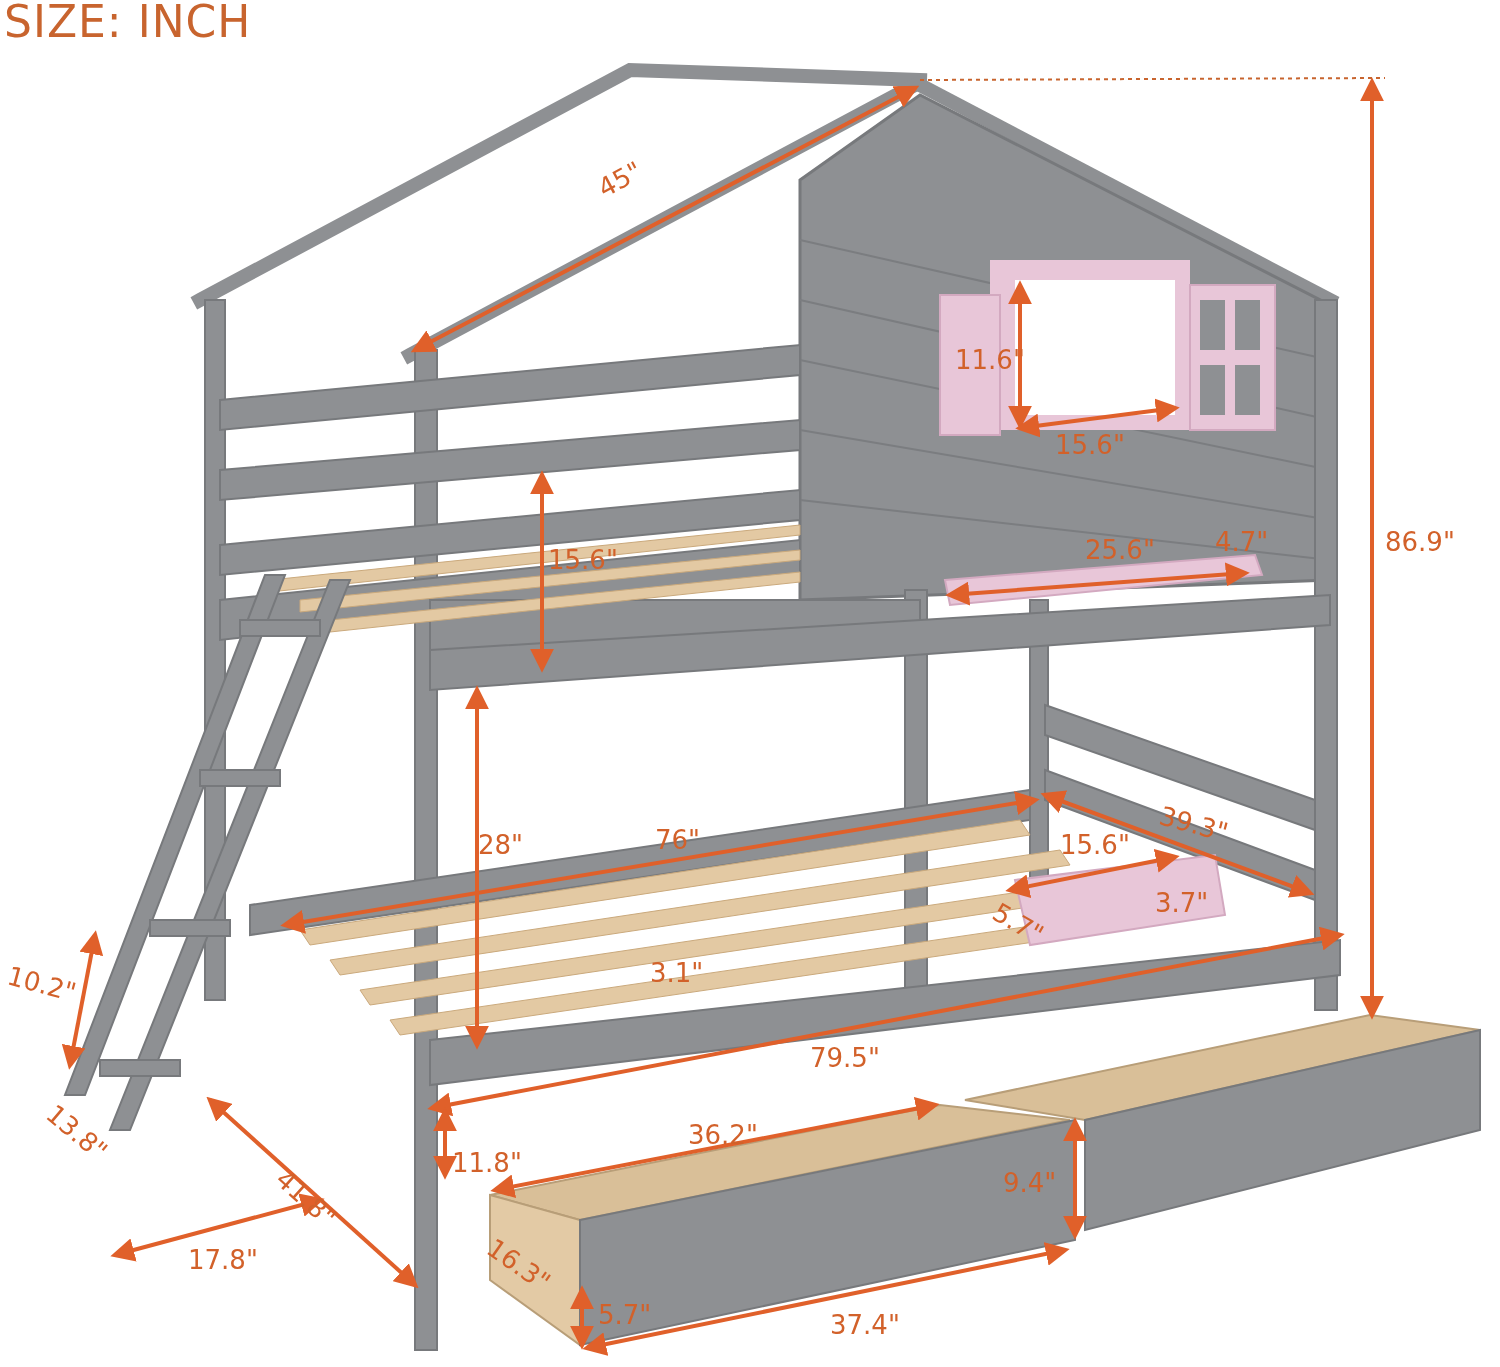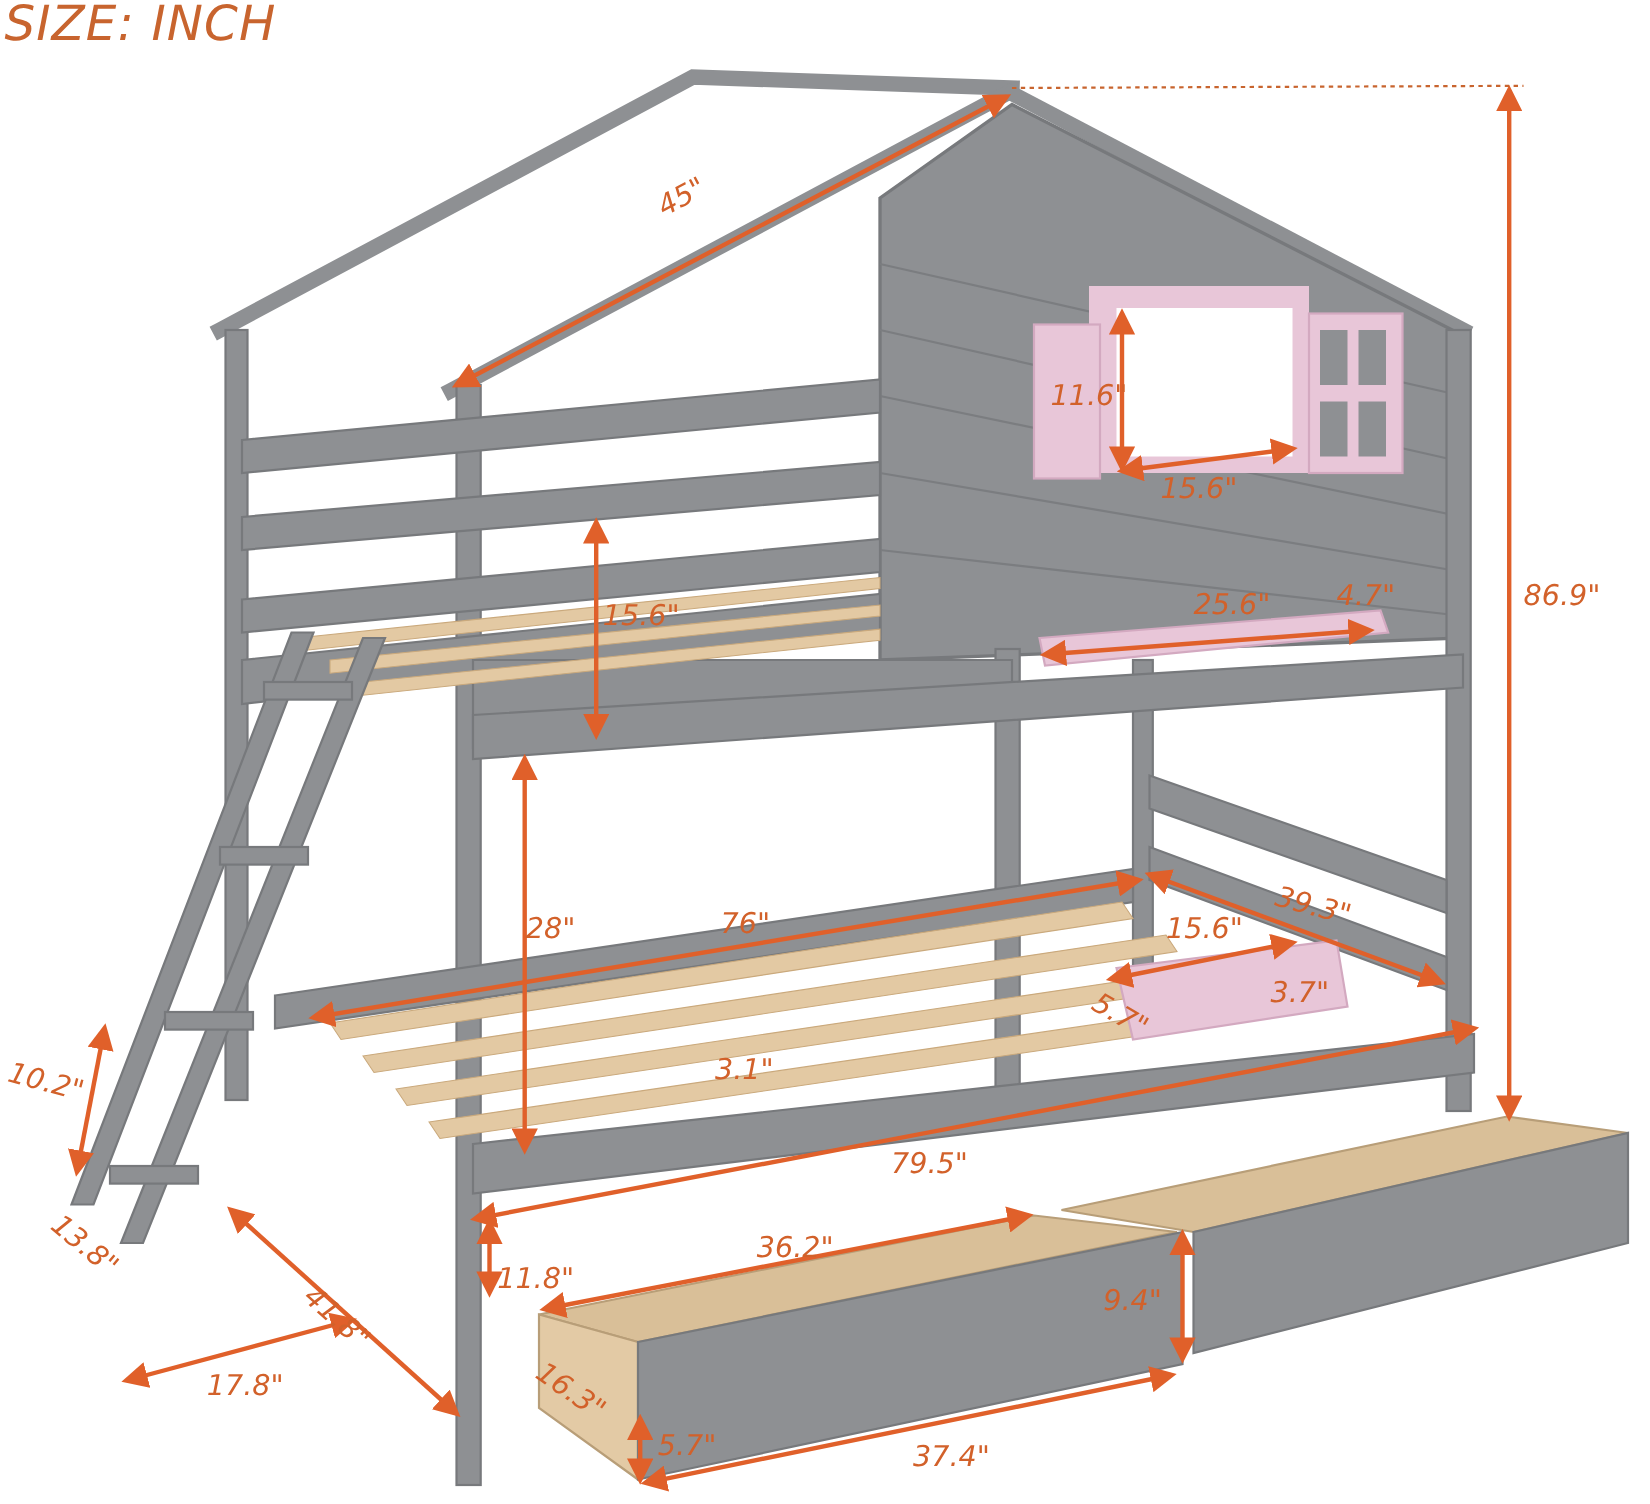--- a/index.html
+++ b/index.html
@@ -1,17 +1,17 @@
 <!DOCTYPE html>
 <html><head>
 <meta charset="utf-8">
 <style>
   html, body { margin:0; padding:0; background:#ffffff; }
   body { width:1500px; height:1367px; position:relative; overflow:hidden; font-family:"Liberation Sans", sans-serif; }
-  #stage { position:absolute; left:0; top:0; width:1500px; height:1367px;font-style:italic; }
+  #stage { position:absolute; left:0; top:0; width:1500px; height:1367px; }
   .title { position:absolute; left:4px; top:-4px; font-family:"DejaVu Sans", sans-serif; font-size:44px; color:#c8642e; letter-spacing:1px; }
   .dim { position:absolute; font-family:"DejaVu Sans", sans-serif; font-size:26px; color:#d2612a; white-space:nowrap; transform-origin:left center; }
   svg { position:absolute; left:0; top:0; }
 </style>
 </head>
 <body>
 
 <div id="stage">
 
   <svg width="1500" height="1367" viewBox="0 0 1500 1367">

